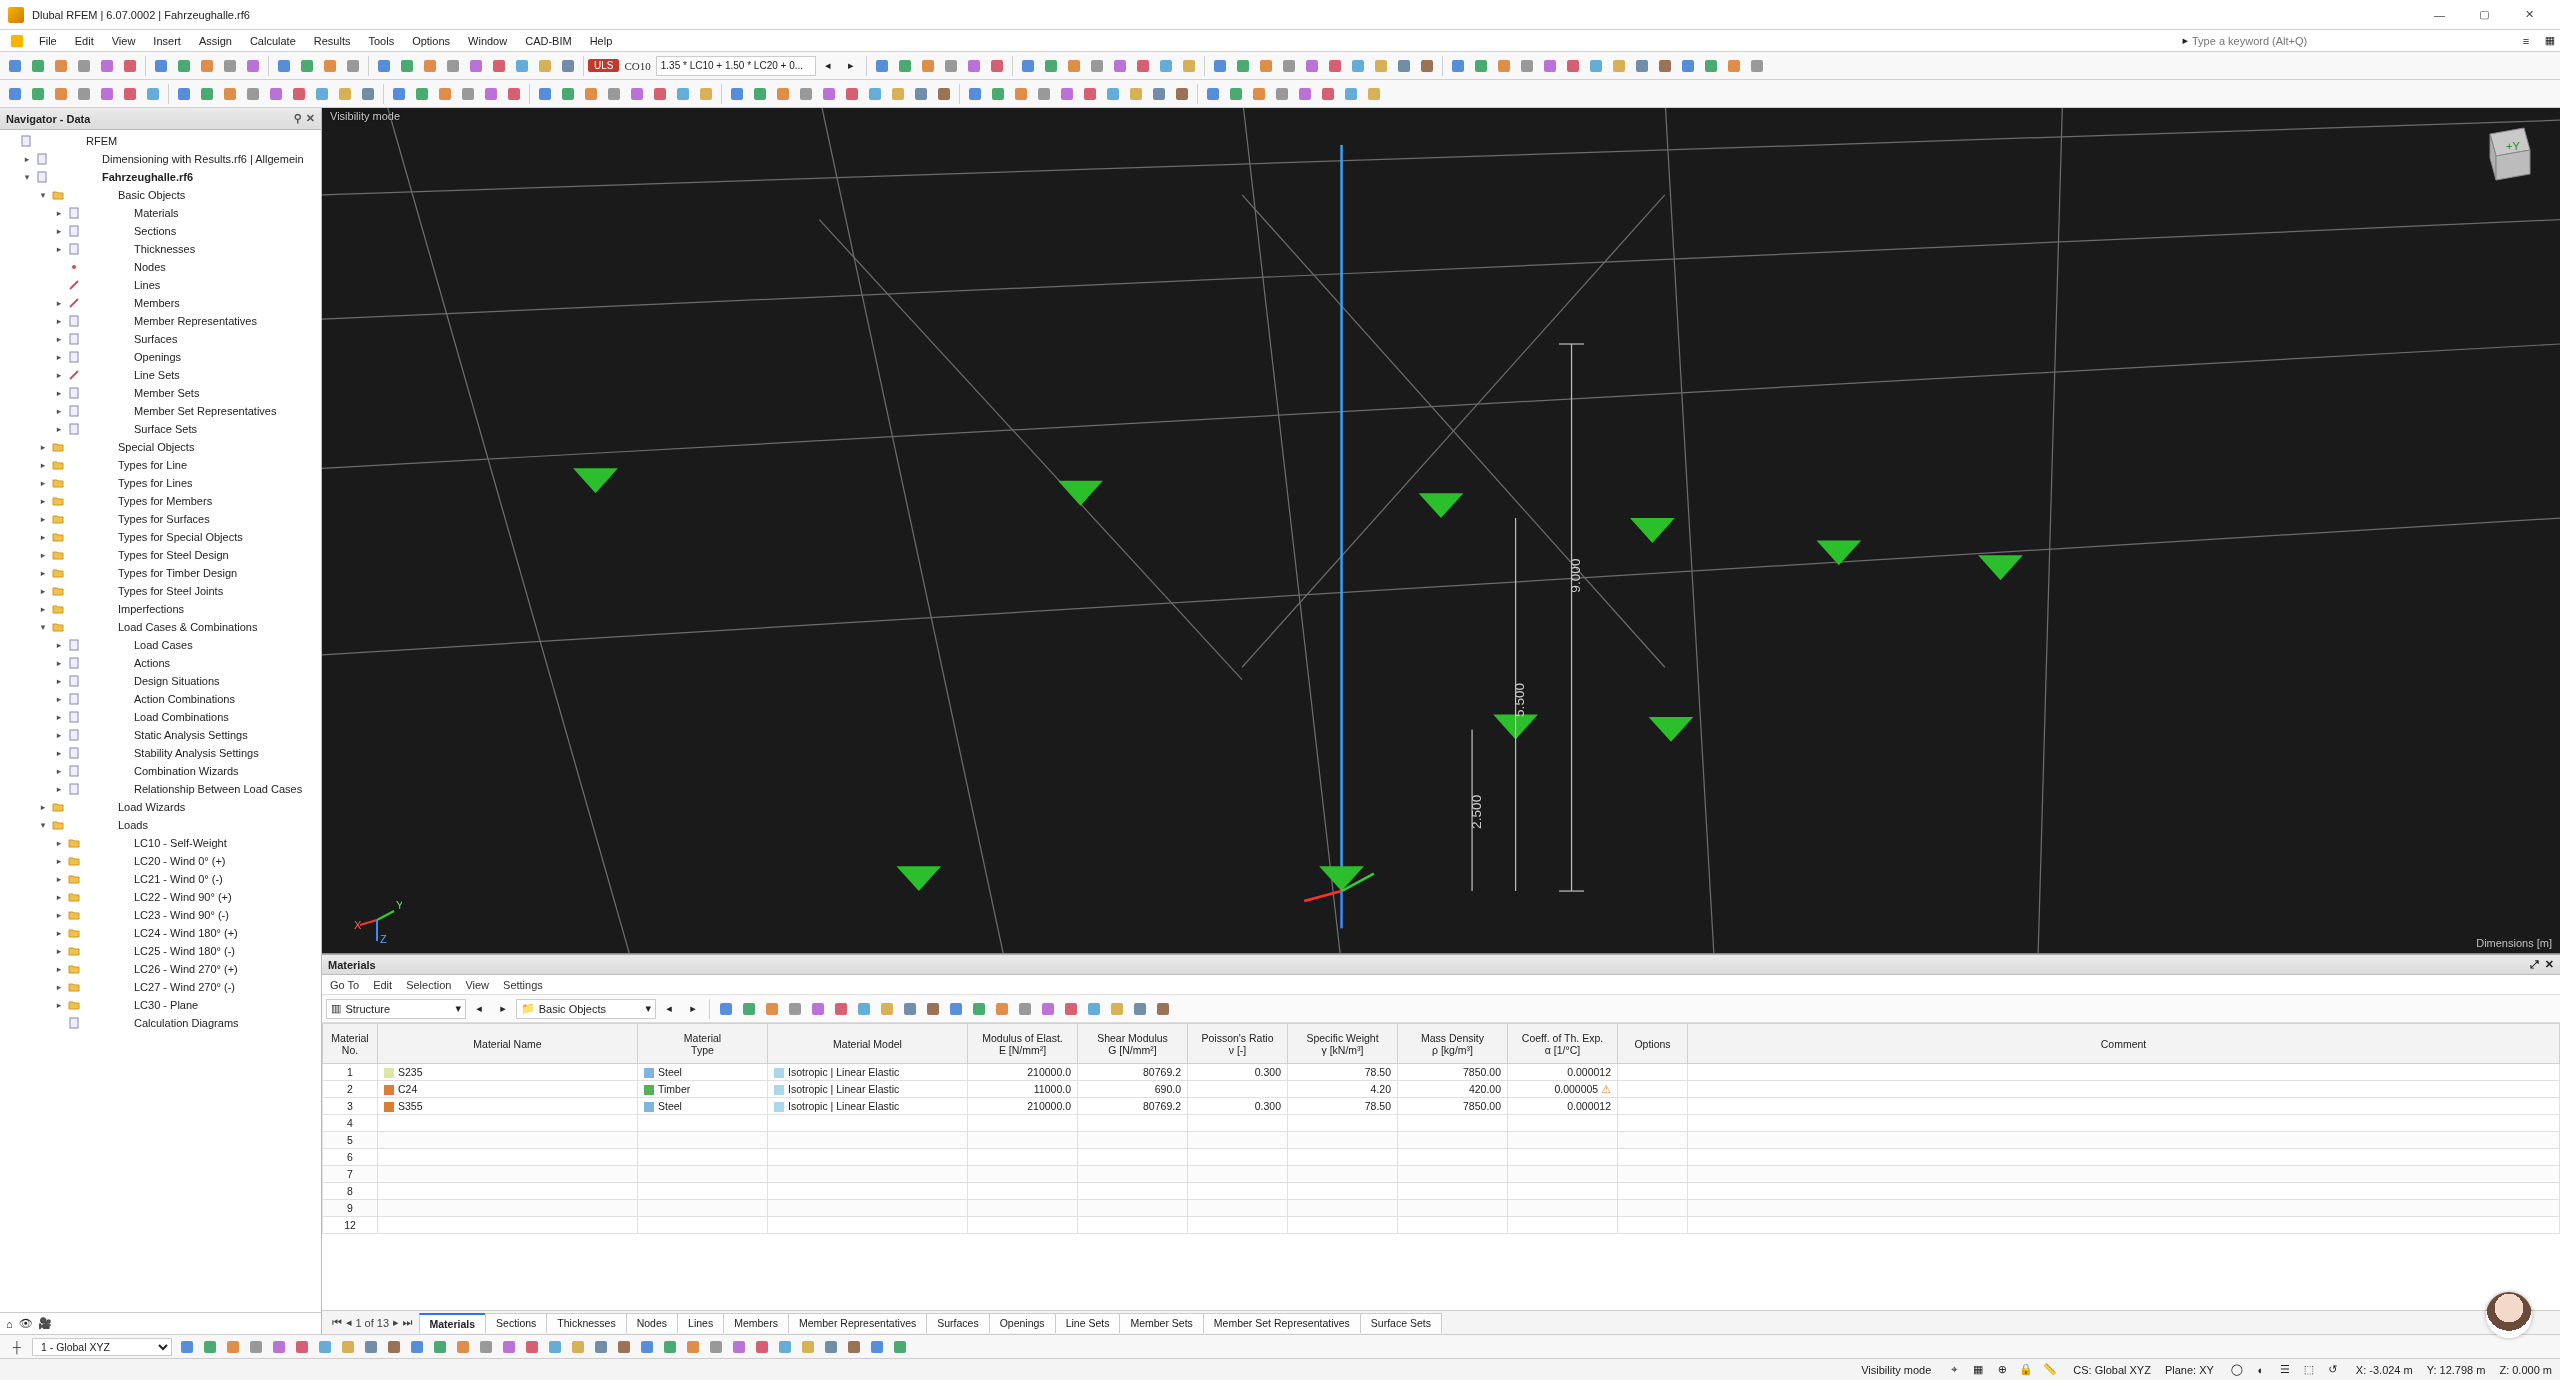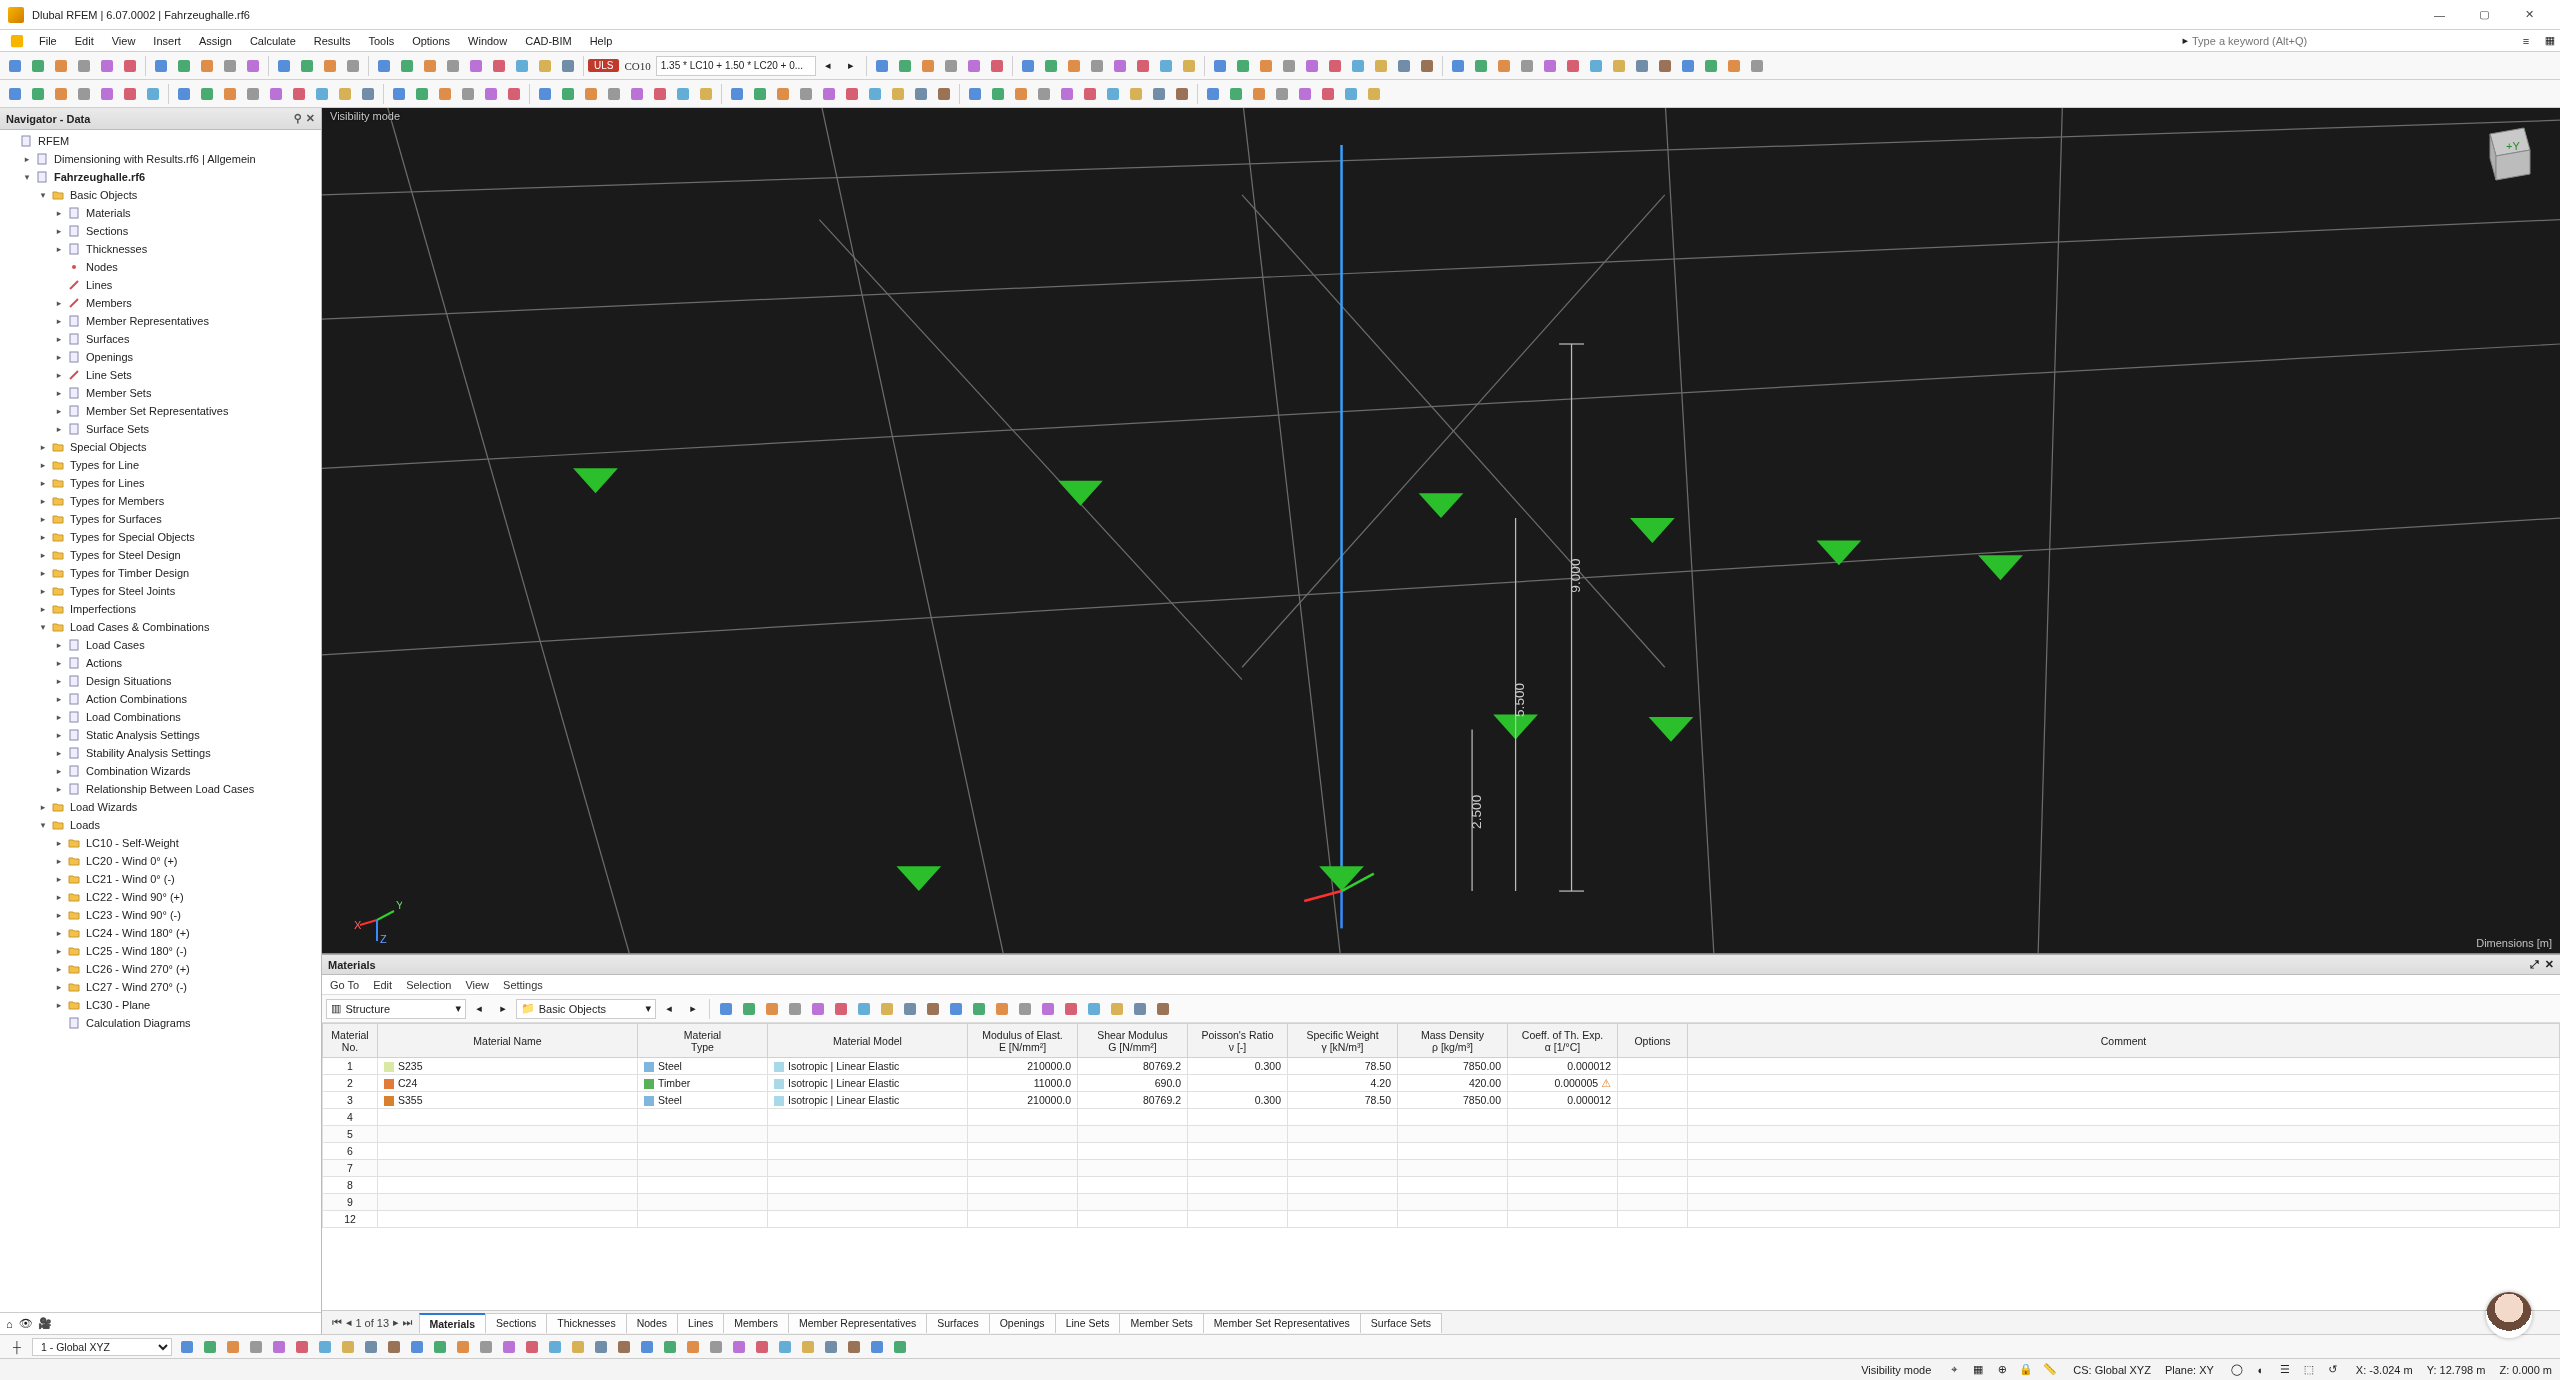--- a/index.html
+++ b/index.html
@@ -34,21 +34,21 @@
 .main { flex:1; display:flex; min-height:0; }
 .navcol { width:322px; display:flex; flex-direction:column; border-right:1px solid #bbb; background:#fff; }
 .navhead { height:22px; background:linear-gradient(#eaeaea,#dcdcdc); border-bottom:1px solid #bbb; display:flex; align-items:center; padding:0 6px; font-weight:600; }
 .navhead .ctl { margin-left:auto; display:flex; gap:4px; }
 .navhead .ctl span{cursor:default;color:#555;}
 .navtree { flex:1; overflow:auto; padding:2px 0; }
 .tn { display:flex; align-items:center; height:18px; padding-left:4px; white-space:nowrap; }
 .tn .tw { width:14px; text-align:center; color:#555; font-size:9px; }
 .tn .fico { width:16px; height:14px; display:flex; align-items:center; justify-content:center; }
 .tn .fico svg{width:12px;height:12px;}
-.tn .lbl { padding-left:4px; }
+.tn .lbl { padding-left:4px;margin-left:48px; }
 .tn.bold .lbl { font-weight:600; }
 .ind0{padding-left:4px}.ind1{padding-left:20px}.ind2{padding-left:36px}.ind3{padding-left:52px}
 
 .navbar-bottom{height:22px;border-top:1px solid #ccc;display:flex;align-items:center;gap:6px;padding:0 6px;}
 
 .centercol { flex:1; display:flex; flex-direction:column; min-width:0; }
 
 .viewport { flex:1; background:#1a1a1a; position:relative; overflow:hidden; border-bottom:1px solid #888; }
 .viewport .vpmode { position:absolute; top:2px; left:8px; color:#c8c8c8; font-size:11px; text-shadow:0 0 2px #000; }
 .viewport .dimlabel { position:absolute; bottom:4px; right:8px; color:#c0c0c0; font-size:11px; }
@@ -62,21 +62,21 @@
 .tp-title .ctl{margin-left:auto;display:flex;gap:6px;color:#555;}
 .tp-menu { height:20px; display:flex; align-items:center; gap:14px; padding:0 8px; border-bottom:1px solid #ddd; }
 .tp-menu span{color:#333;}
 .tp-tools { height:28px; display:flex; align-items:center; gap:2px; padding:0 4px; border-bottom:1px solid #ddd; background:#fafafa;}
 .tp-sel { height:20px; border:1px solid #ccc; background:#fff; padding:0 4px; min-width:140px; display:flex; align-items:center; gap:4px;}
 .tp-tools .tb-btn{width:22px;height:22px;}
 
 .grid { flex:1; overflow:auto; }
 .grid table { border-collapse:collapse; width:100%; }
 .grid th { background:#f3f3f3; border:1px solid #d0d0d0; padding:2px 4px; font-weight:400; text-align:center; font-size:10.5px; height:18px;}
-.grid th.twoline{height:34px;margin-top:24px;}
+.grid th.twoline{height:40px;margin-top:24px;}
 .grid td { border:1px solid #e0e0e0; padding:1px 6px; height:17px; font-size:10.5px; background:#fff; }
 .grid td.num { text-align:right; }
 .grid td.ctr { text-align:center; }
 .grid tr.alt td{background:#fbfbfb;}
 .sw { display:inline-block; width:10px; height:10px; margin-right:4px; vertical-align:middle;}
 
 .tp-tabs { height:24px; display:flex; align-items:center; border-top:1px solid #ccc; background:#f4f4f4; padding-left:4px; gap:0;}
 .tp-tabs .pagectl{display:flex;align-items:center;gap:4px;padding:0 6px;}
 .tp-tabs .pagectl span{color:#444;}
 .tab { padding:3px 10px; border:1px solid #ccc; border-bottom:none; background:#fdfdfd; margin-right:-1px; font-size:10.5px;}

